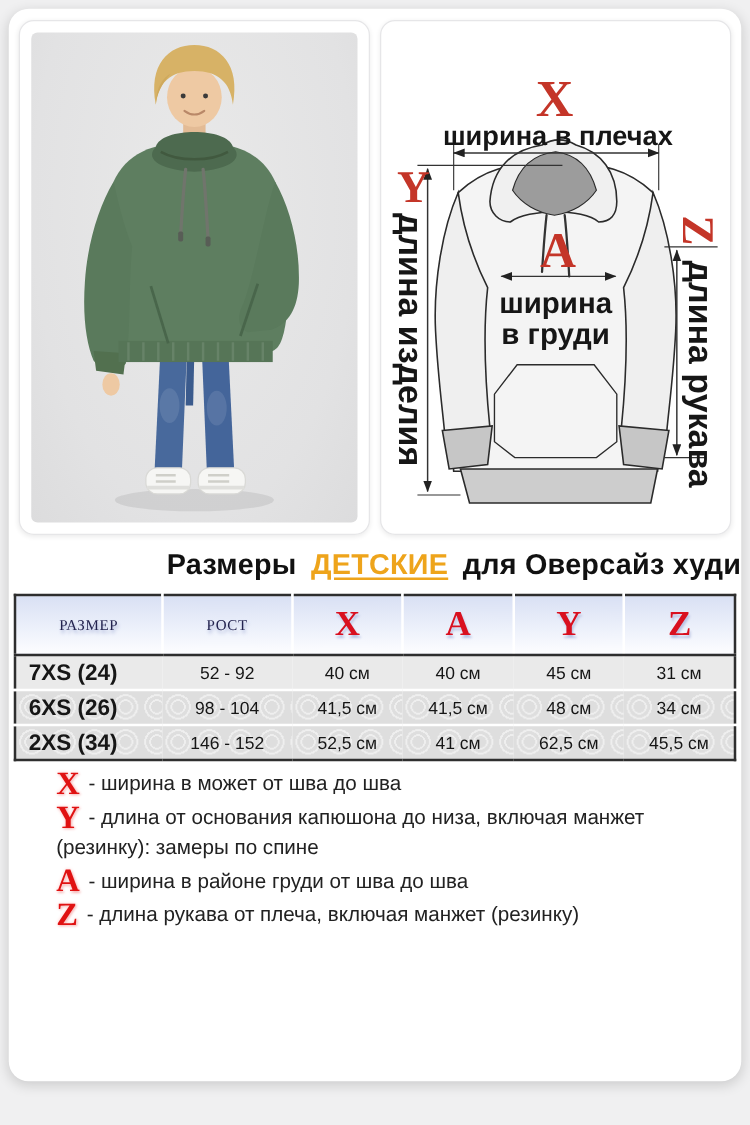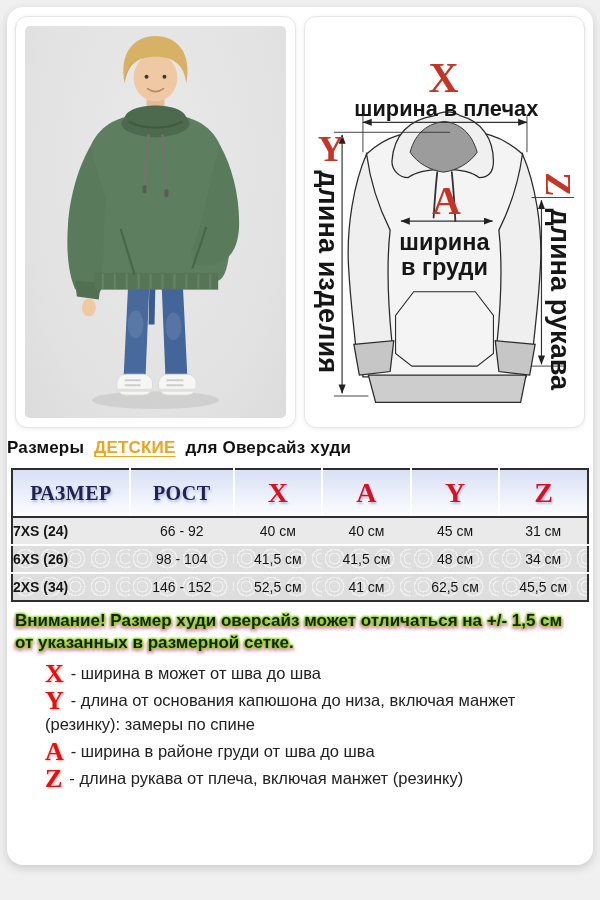--- a/index.html
+++ b/index.html
@@ -24,22 +24,22 @@
     padding:9px;box-sizing:border-box;overflow:hidden;
   }
   .photo-inner{
     width:100%;height:100%;border-radius:5px;
     background:radial-gradient(ellipse at 50% 35%, #e9e9e9 0%, #e2e2e3 70%, #dcdcdd 100%);
     overflow:hidden;
   }
   .photo-inner svg,.panel svg{display:block;width:100%;height:100%;}
   
   .title{
-    margin-top:10px;text-align:left;
-    font-size:17px;font-weight:bold;color:#111;
+    margin-top:10px;text-align:right;
+    font-size:23px;font-weight:bold;color:#111;
     letter-spacing:.2px;
   }
   .title .hl{
     color:#eea41b;text-decoration:underline;
     text-decoration-color:#eea41b;text-underline-offset:3px;
     margin:0 5px;
   }
   
   table.size{
     margin:10px auto 0 auto;width:578px;
@@ -48,35 +48,35 @@
   }
   table.size col.c0{width:20.5%;} table.size col.c1{width:18%;}
   table.size col.c2,table.size col.c3,table.size col.c4,table.size col.c5{width:15.4%;}
   thead th{
     height:44px;background:linear-gradient(180deg,#d9e0f4 0%,#eef2fb 60%,#fdfdff 100%);
     border-right:2px solid #ffffff;border-bottom:2px solid #2e2e2e;
     text-align:center;vertical-align:middle;
   }
   thead th:last-child{border-right:none;}
   th .hname{
-    font-family:"Liberation Serif",serif;font-weight:bold;
-    font-size:20px;color:#22224e;letter-spacing:.5px;
+    font-family:"Liberation Serif",serif;font-weight:normal;
+    font-size:12px;color:#22224e;letter-spacing:.5px;
     text-shadow:1px 2px 3px #a7b2d8;
   }
   th .hletter{
     font-family:"Liberation Serif",serif;font-weight:bold;
     font-size:28px;color:#d9101f;
     text-shadow:1px 2px 2px #b9c2e2;
   }
   tbody td{
     height:26px;font-size:14px;color:#161616;text-align:center;
     border-bottom:2px solid #ffffff;padding:0;
   }
   tbody tr:last-child td{border-bottom:none;}
-  tbody td.szcol{text-align:left;padding-left:0;font-weight:bold;font-size:14px;margin-left:30px;}
+  tbody td.szcol{text-align:left;padding-left:10px;font-weight:bold;font-size:18px;margin-left:30px;}
   tbody tr.odd td{background:#eaeaea;}
   tbody tr.even td{
     background-color:#dedede;
     background-image:radial-gradient(circle at 50% 50%,
       rgba(255,255,255,0) 0 4.5px, rgba(255,255,255,.5) 4.5px 6px,
       rgba(255,255,255,0) 6px 8.5px, rgba(255,255,255,.5) 8.5px 10px,
       rgba(255,255,255,0) 10px);
     background-size:25px 25px;
   }
   
@@ -242,21 +242,21 @@
         <th><span class="hname">РОСТ</span></th>
         <th><span class="hletter">X</span></th>
         <th><span class="hletter">A</span></th>
         <th><span class="hletter">Y</span></th>
         <th><span class="hletter">Z</span></th>
       </tr>
     </thead>
     <tbody>
       <tr class="odd">
         <td class="szcol">7XS (24)</td>
-        <td>66 - 92</td>
+        <td>52 - 92</td>
         <td>40 см</td>
         <td>40 см</td>
         <td>45 см</td>
         <td>31 см</td>
       </tr>
       <tr class="even">
         <td class="szcol">6XS (26)</td>
         <td>98 - 104</td>
         <td>41,5 см</td>
         <td>41,5 см</td>
@@ -267,21 +267,20 @@
         <td class="szcol">2XS (34)</td>
         <td>146 - 152</td>
         <td>52,5 см</td>
         <td>41 см</td>
         <td>62,5 см</td>
         <td>45,5 см</td>
       </tr>
     </tbody>
   </table>
 
-  <div class="notice">Внимание! Размер худи оверсайз может отличаться на +/- 1,5 см от указанных в размерной сетке.</div>
 
   <div class="legend">
     <div class="legend-item">
       <span class="legend-letter">X</span><span>- ширина в может от шва до шва</span>
     </div>
     <div class="legend-item">
       <span class="legend-letter">Y</span><span>- длина от основания капюшона до низа, включая манжет (резинку): замеры по спине</span>
     </div>
     <div class="legend-item">
       <span class="legend-letter">A</span><span>- ширина в районе груди от шва до шва</span>

